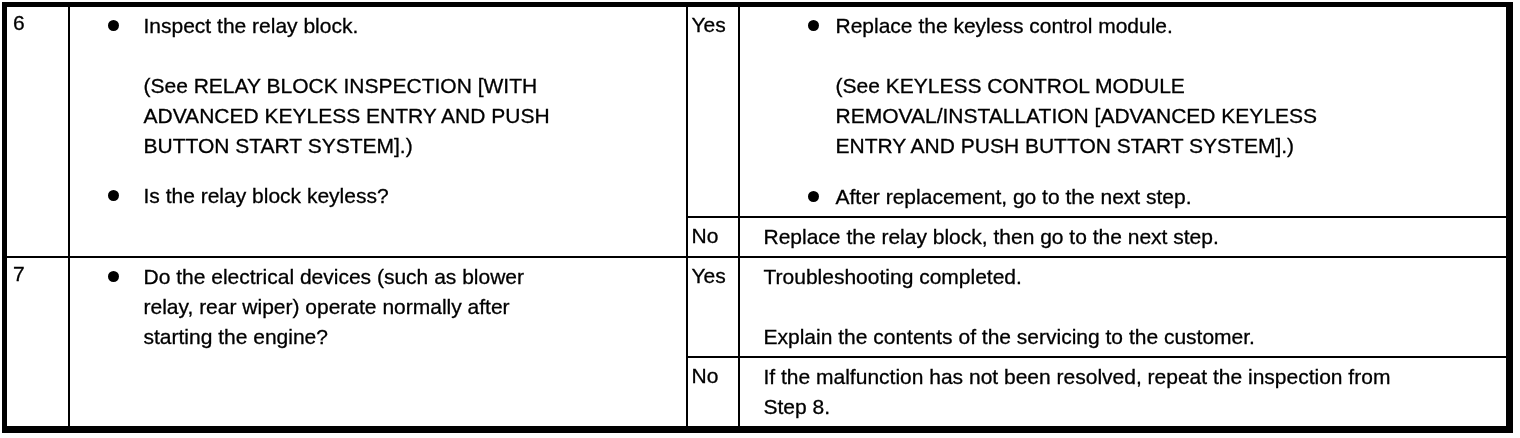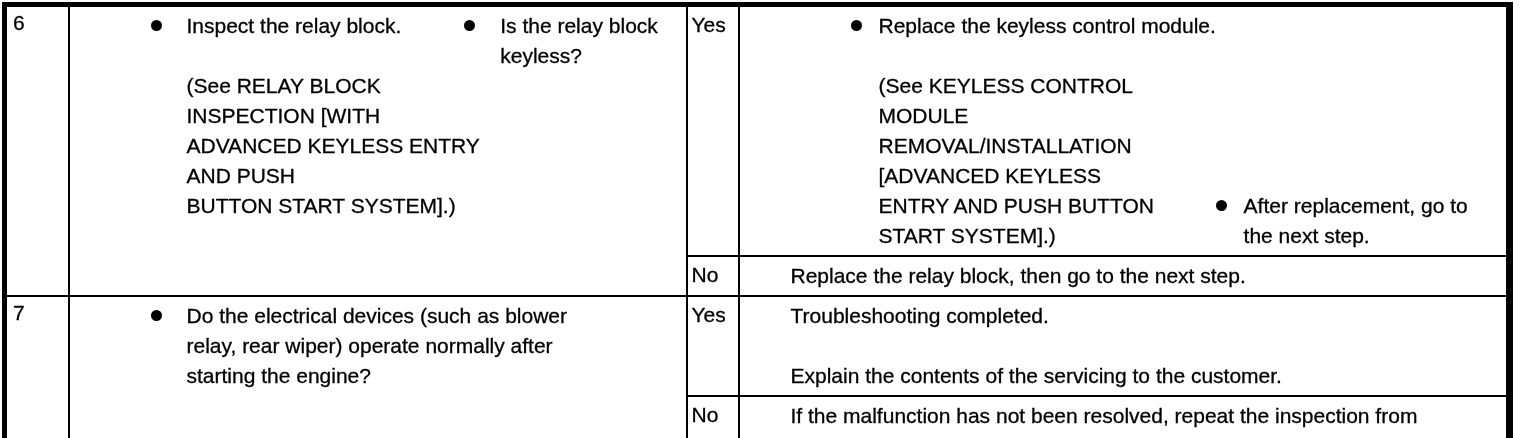--- a/index.html
+++ b/index.html
@@ -34,33 +34,30 @@
   tr.r2 { height: 38px; }
   tr.r3 { height: 91px; }
   tr.r4 { height: 71px; }
 
   td.step { padding: 1px 2px 0 6px; }
   td.yn   { padding: 3px 2px 2px 4px; }
 
   .plain {
     padding: 4px 10px 4px 24px;
     white-space: pre-line;
-    margin-left: 27px;
   }
   .list {
     display: flex;
-    flex-direction: row;
+    flex-direction: column;
     gap: 20px;
     padding: 4px 8px 4px 74px;
-    margin-left: 43px;
   }
   td.act .list {
     padding-left: 96px;
     gap: 21px;
-    align-items: flex-end;
   }
   .item { position: relative; }
   .item .txt {
     display: block;
     white-space: pre-line;
   }
   .bullet {
     position: absolute;
     top: 9px;
     width: 11px;

